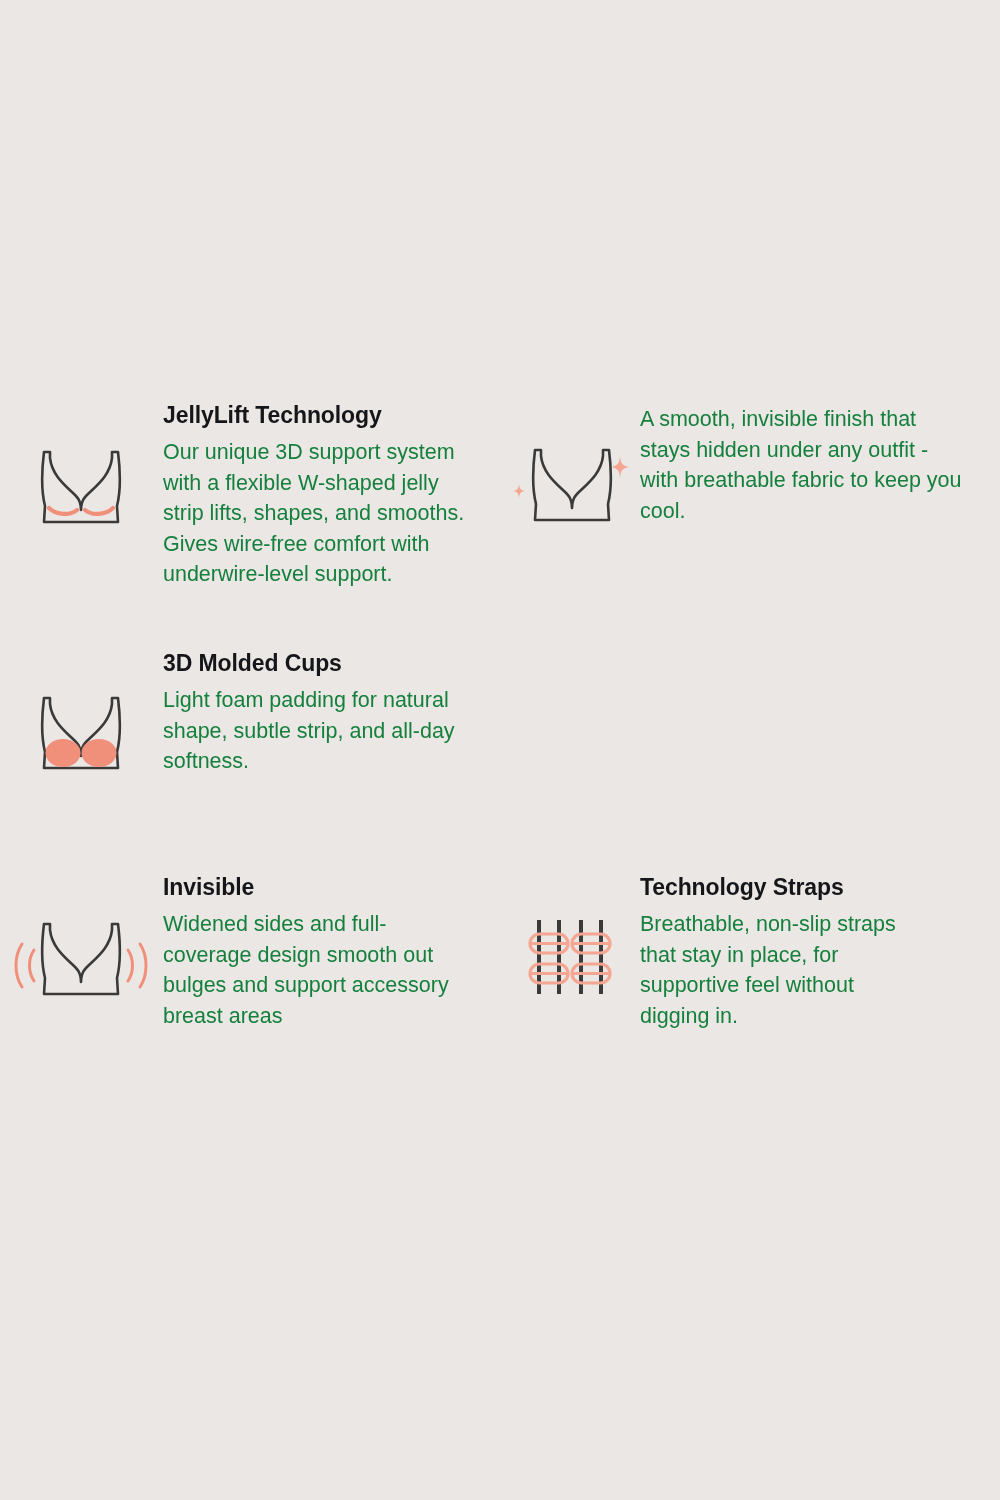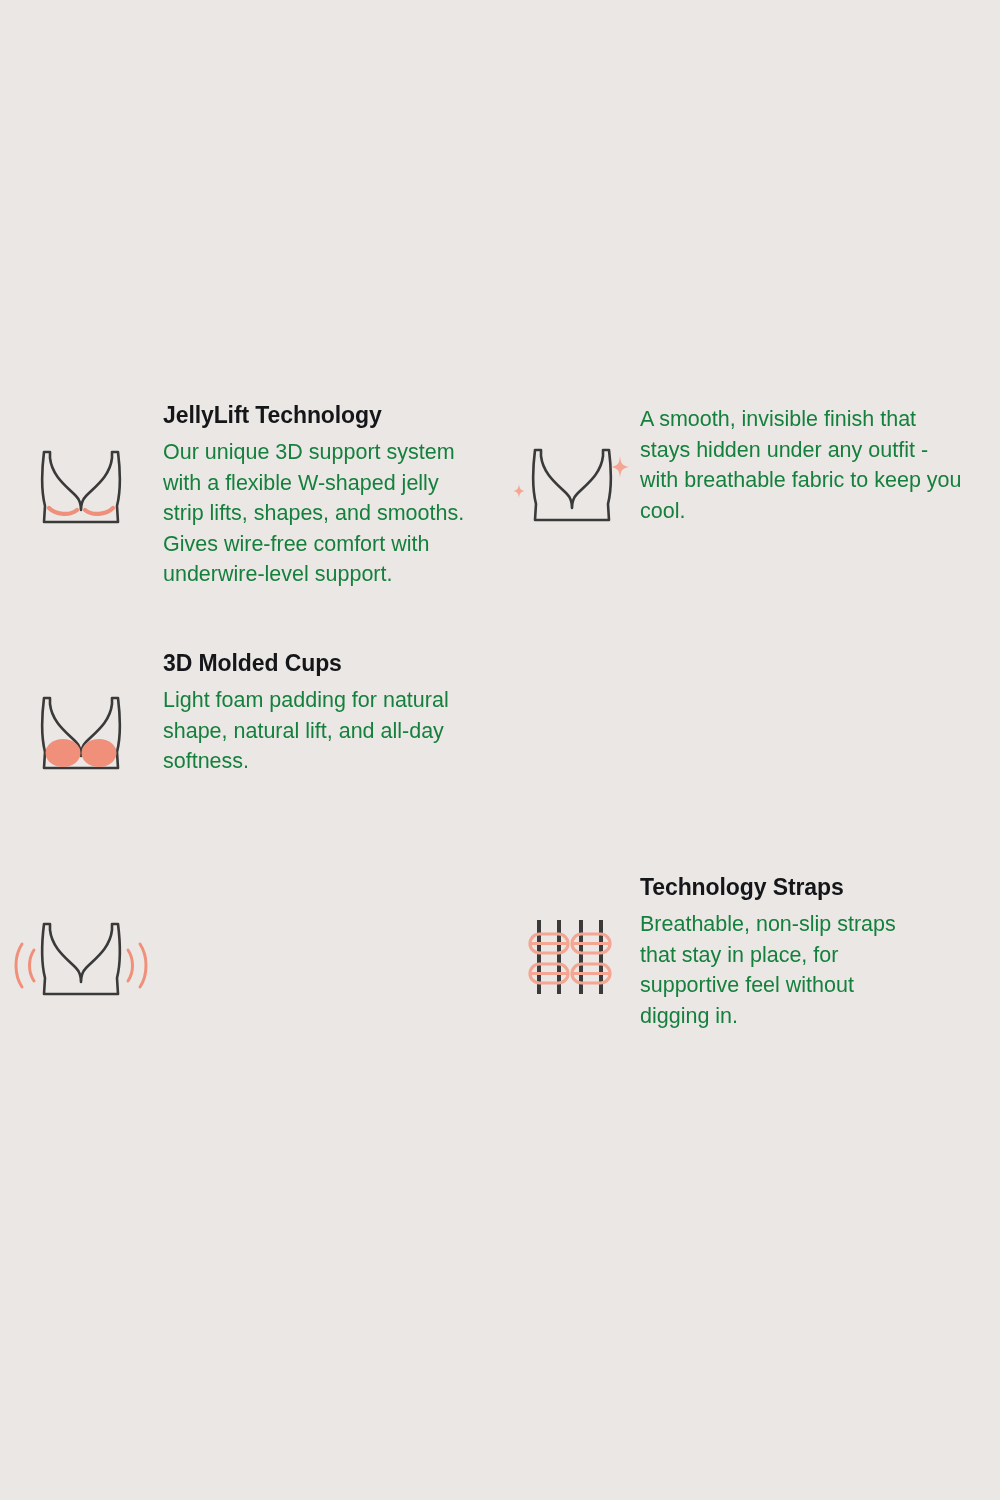--- a/index.html
+++ b/index.html
@@ -146,40 +146,44 @@
           <svg width="100" height="90" viewBox="0 0 100 90" fill="none">
             <path d="M12 10 L18 10 L18 16 C20 34 34 44 44 54 C48 58 49 62 49 68
                      C49 62 50 58 54 54 C64 44 78 34 80 16 L80 10 L86 10
                      C89 34 88 52 85 64 L86 80 L12 80 L13 64 C10 52 9 34 12 10 Z" stroke="#3a3a3a" stroke-width="2.6" stroke-linejoin="round" fill="none"></path>
             <ellipse cx="31" cy="65" rx="17.5" ry="14" fill="#f0907b"></ellipse>
             <ellipse cx="67" cy="65" rx="17.5" ry="14" fill="#f0907b"></ellipse>
           </svg>
         </div>
         <div class="feature-text">
           <h3 class="feature-title">3D Molded Cups</h3>
-          <p class="feature-desc">Light foam padding for natural shape, natural lift, and all-day softness.</p>
+          <p class="feature-desc">Light foam padding for natural shape, subtle strip, and all-day softness.</p>
         </div>
       </div>
 
 
     </div>
 
     <div class="feature-row row-3">
 
       <div class="feature-cell cell-invisible">
         <div class="icon-slot col-left">
           <svg width="140" height="90" viewBox="0 0 140 90" fill="none">
             <path d="M32 10 L38 10 L38 16 C40 34 54 44 64 54 C68 58 69 62 69 68
                      C69 62 70 58 74 54 C84 44 98 34 100 16 L100 10 L106 10
                      C109 34 108 52 105 64 L106 80 L32 80 L33 64 C30 52 29 34 32 10 Z" stroke="#3a3a3a" stroke-width="2.6" stroke-linejoin="round" fill="none"></path>
             <path d="M22 36 C16 45 16 58 22 67" stroke="#f0907b" stroke-width="3" stroke-linecap="round" fill="none"></path>
             <path d="M10 30 C2 42 2 61 10 73" stroke="#f0907b" stroke-width="3" stroke-linecap="round" fill="none"></path>
             <path d="M116 36 C122 45 122 58 116 67" stroke="#f0907b" stroke-width="3" stroke-linecap="round" fill="none"></path>
             <path d="M128 30 C136 42 136 61 128 73" stroke="#f0907b" stroke-width="3" stroke-linecap="round" fill="none"></path>
           </svg>
+        </div>
+        <div class="feature-text">
+          <h3 class="feature-title">Invisible</h3>
+          <p class="feature-desc">Widened sides and full-coverage design smooth out bulges and support accessory breast areas</p>
         </div>
       </div>
 
       <div class="feature-cell cell-straps">
         <div class="icon-slot col-right">
           <svg width="110" height="90" viewBox="0 0 110 90" fill="none">
             <g stroke="#3a3a3a" stroke-width="4">
               <line x1="24" y1="8" x2="24" y2="82"></line>
               <line x1="44" y1="8" x2="44" y2="82"></line>
               <line x1="66" y1="8" x2="66" y2="82"></line>

